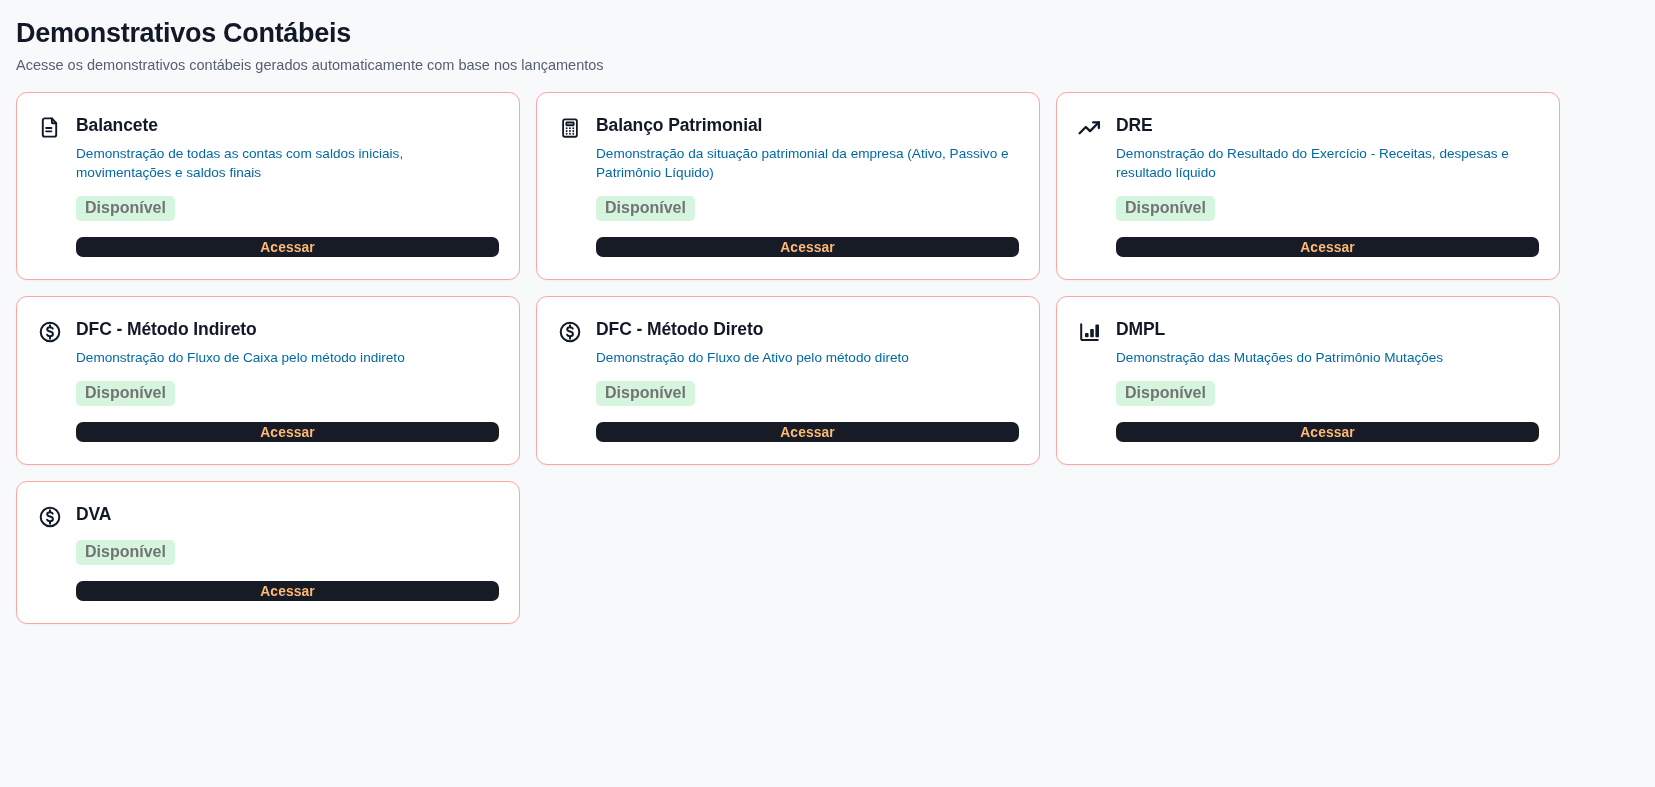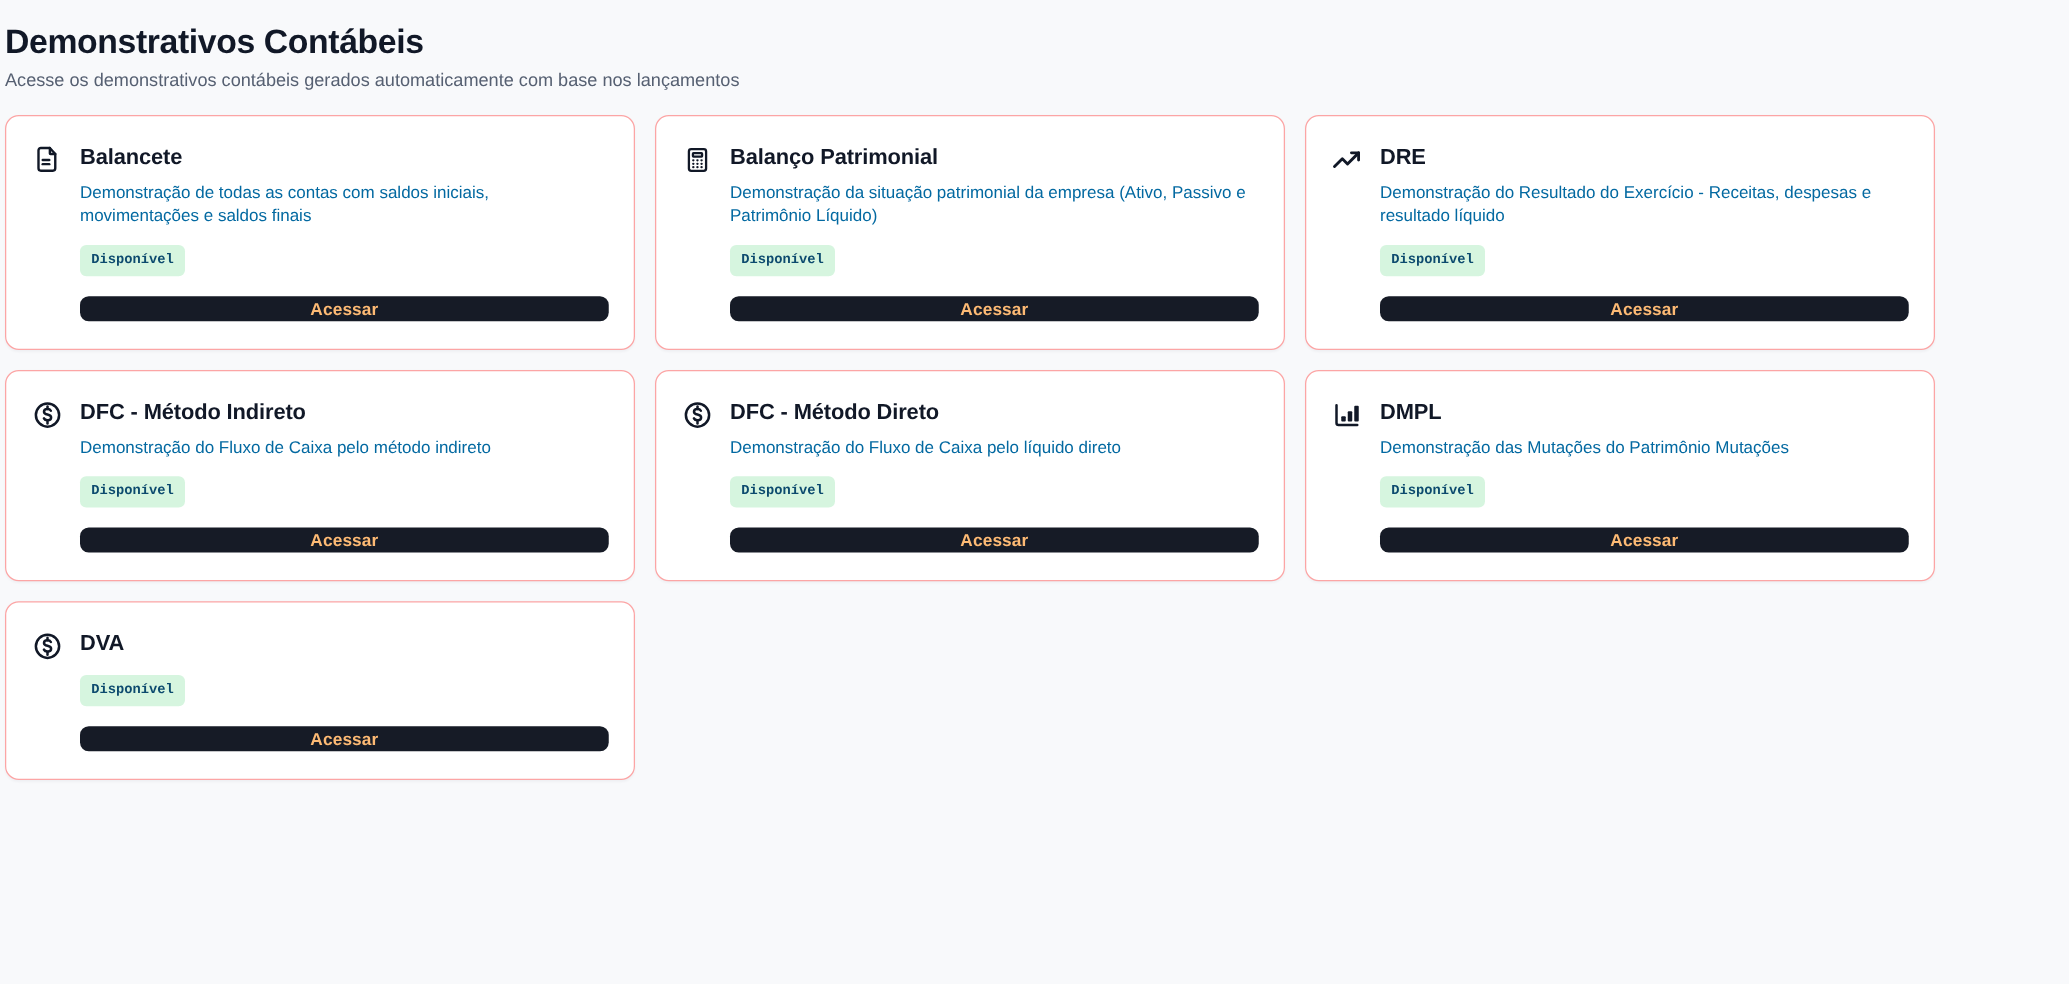--- a/index.html
+++ b/index.html
@@ -12,21 +12,21 @@
   }
 
   body {
     background: #f8f9fb;
     font-family: "Liberation Sans", "DejaVu Sans", sans-serif;
     color: #1a2233;
     -webkit-font-smoothing: antialiased;
   }
 
   .page {
-    padding: 16px 16px 0 4px;
+    padding: 16px 16px 0 16px;
     width: 1655px;
   }
 
   
   .page-header { margin-bottom: 16px; }
 
   .page-title {
     font-size: 27px;
     line-height: 34px;
     font-weight: 700;
@@ -96,27 +96,26 @@
     font-size: 13.6px;
     line-height: 19px;
     color: #0369a1;
   }
 
   .badge-row { margin-top: 14px; }
 
   .badge {
     display: inline-block;
     background: #d6f5df;
-    color: #0c4a6e;
-    font-size: 11px;
+    color: #737373;
+    font-size: 16px;
     line-height: 14px;
     font-weight: 600;
     padding: 5px 9px 6px 9px;
     border-radius: 5px;
-    font-family: Liberation Mono, monospace;
   }
 
   .access-button {
     margin-top: 16px;
     margin-left: 39px;
     height: 20px;
     background: #161b26;
     color: #fdba74;
     border: none;
     border-radius: 7px;
@@ -223,21 +222,21 @@
           <span class="card-icon">
             <svg id="ico-dollar-circle-icon" width="24" height="24" viewBox="0 0 24 24" fill="none" stroke="currentColor" stroke-width="2" stroke-linecap="round" stroke-linejoin="round">
     <circle cx="12" cy="12" r="9.3"></circle>
     <path d="M14.7 8.6c-.5-.9-1.5-1.4-2.7-1.4-1.6 0-2.8.85-2.8 2.15 0 1.3 1 1.85 2.8 2.25 1.9.42 2.9 1 2.9 2.35 0 1.35-1.25 2.25-2.9 2.25-1.35 0-2.4-.55-2.85-1.5"></path>
     <line x1="12" y1="5.2" x2="12" y2="7.2"></line>
     <line x1="12" y1="16.8" x2="12" y2="18.8"></line>
   </svg>
           </span>
           <div class="card-main">
             <div class="card-title">DFC - Método Direto</div>
-            <div class="card-desc">Demonstração do Fluxo de Caixa pelo líquido direto</div>
+            <div class="card-desc">Demonstração do Fluxo de Ativo pelo método direto</div>
             <div class="badge-row"><span class="badge">Disponível</span></div>
           </div>
         </div>
         <button class="access-button">Acessar</button>
       </div>
       <div class="card">
         <div class="card-body">
           <span class="card-icon">
             <svg id="ico-bar-chart-icon" width="24" height="24" viewBox="0 0 24 24" fill="none" stroke="currentColor" stroke-width="2" stroke-linecap="round" stroke-linejoin="round">
     <path d="M3.2 4.2v14.2a1.6 1.6 0 0 0 1.6 1.6h15"></path>

